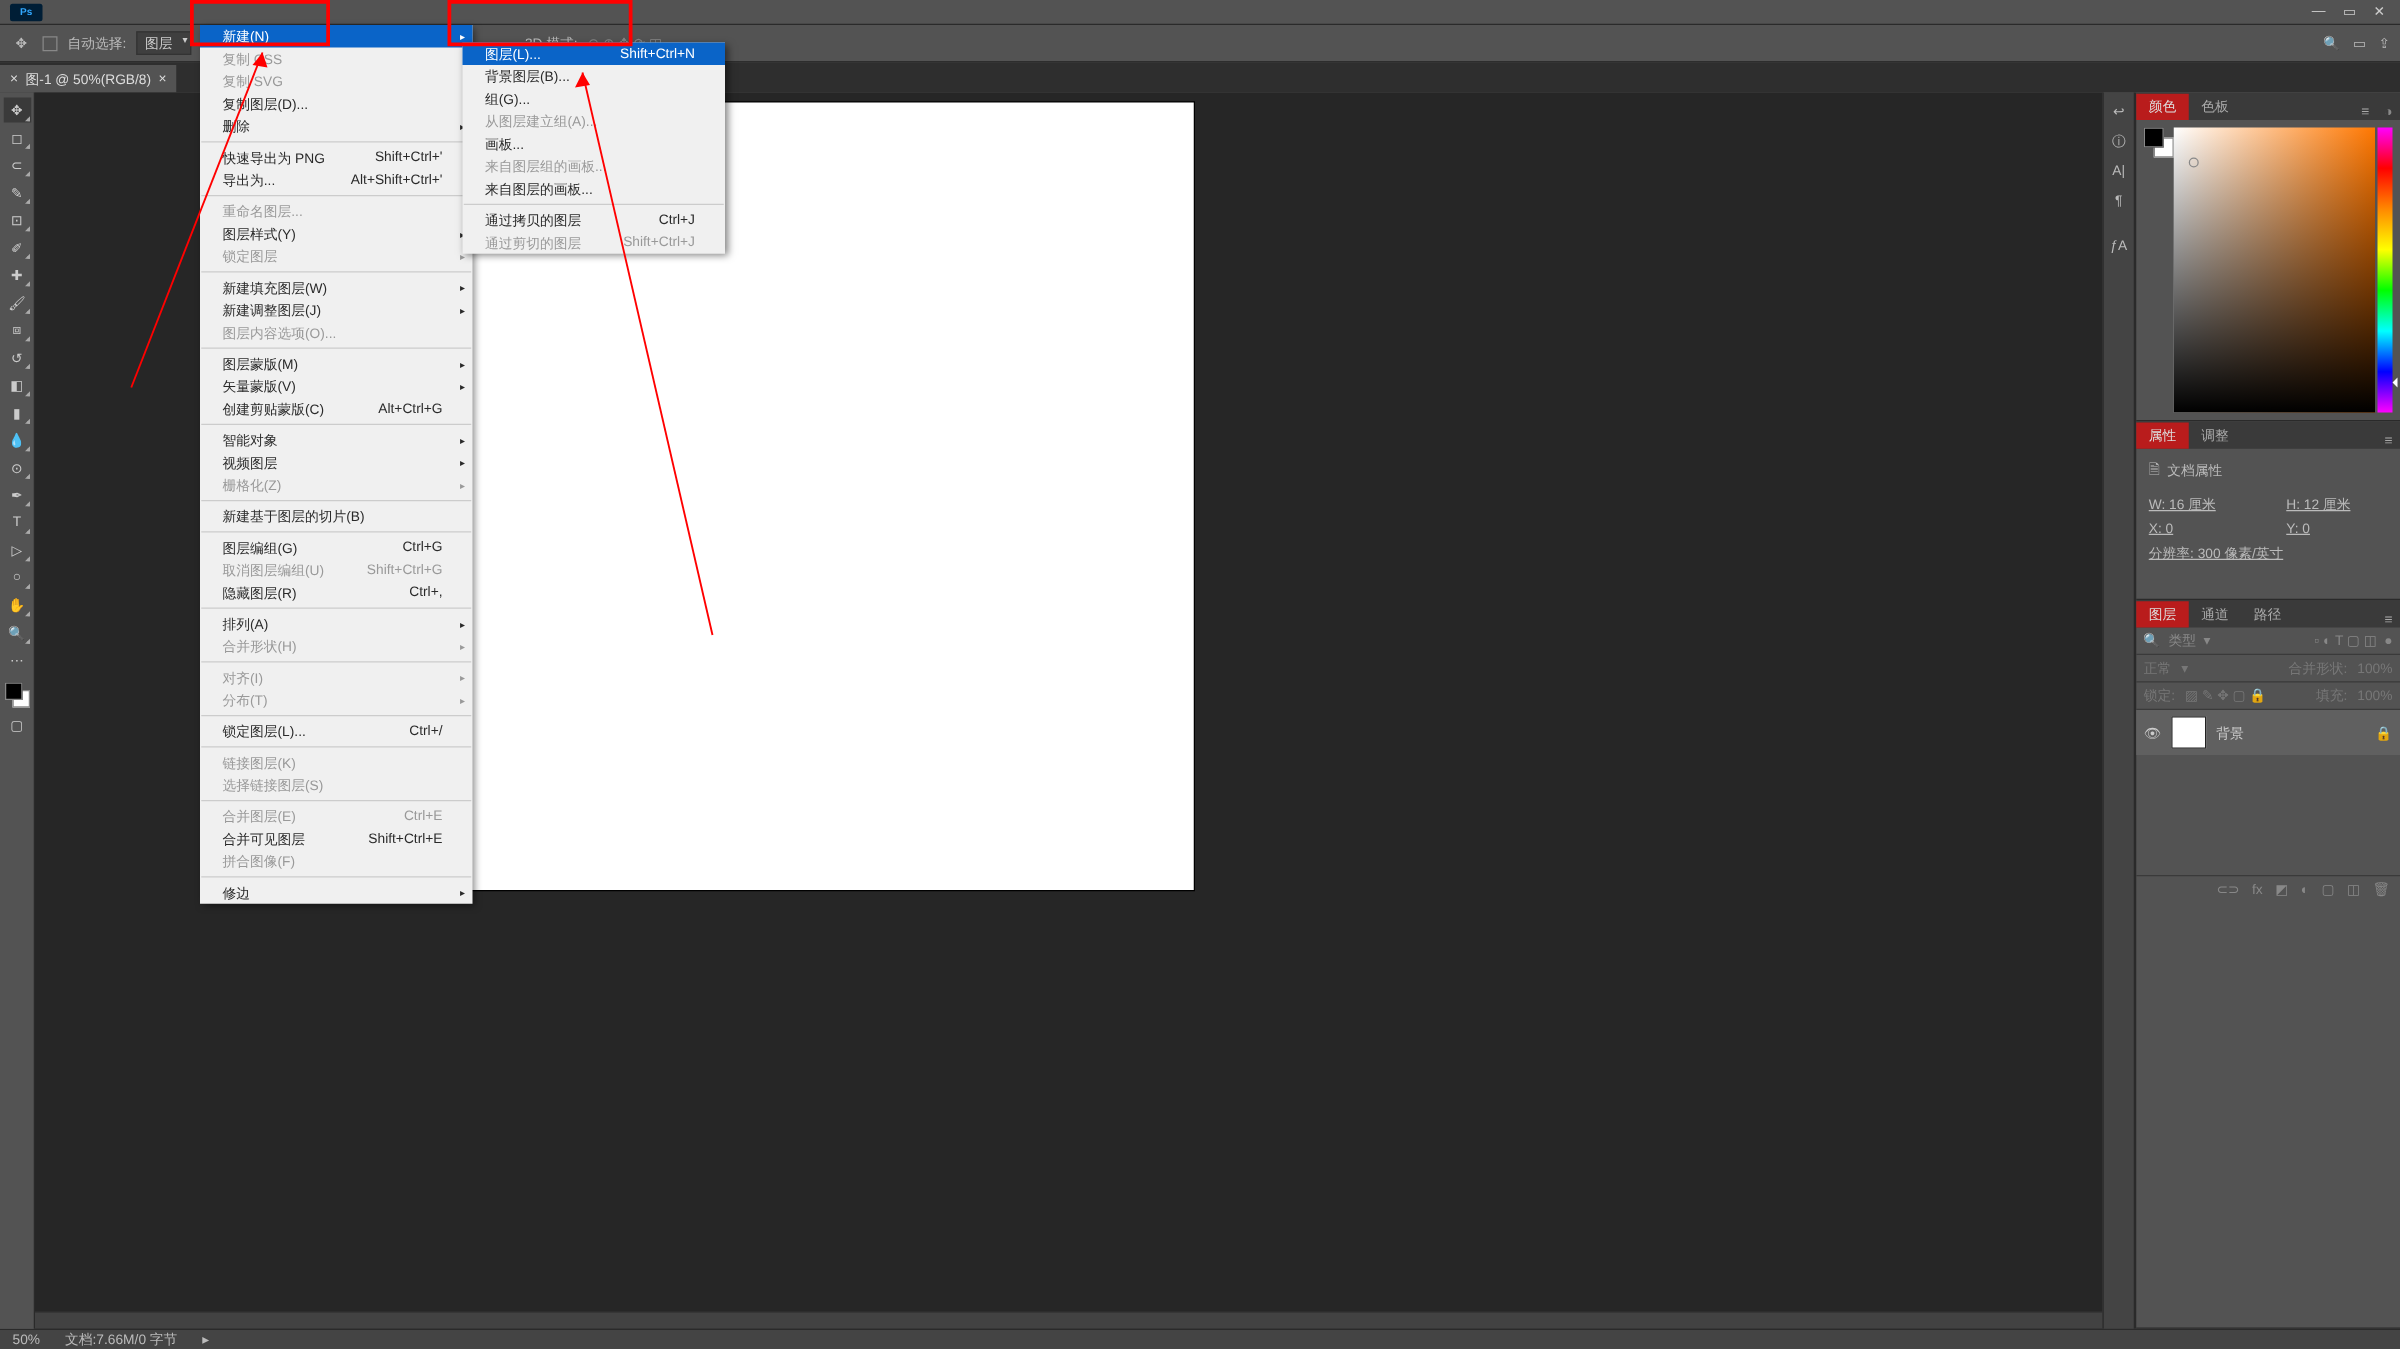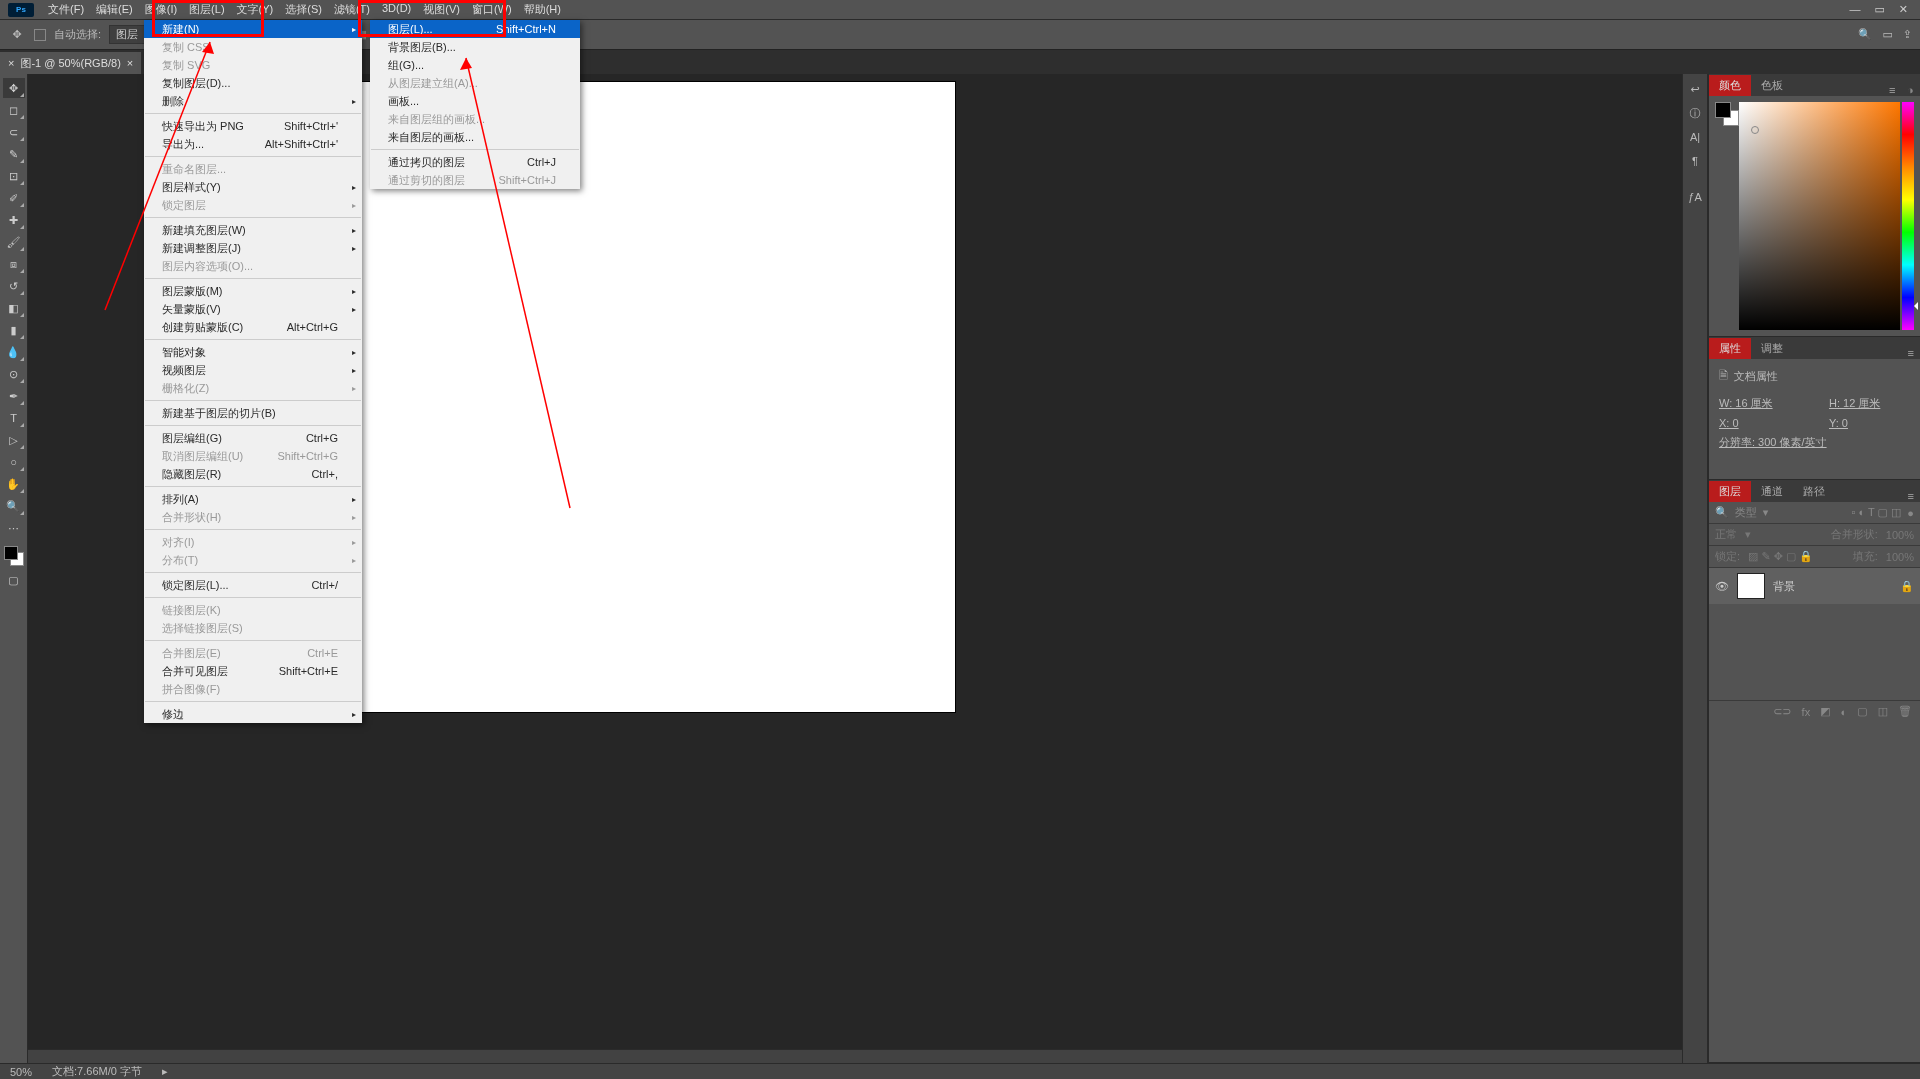--- a/index.html
+++ b/index.html
@@ -56,48 +56,35 @@
 .layer-footer { margin-top:auto; height:22px; display:flex; align-items:center; justify-content:flex-end; gap:10px; padding:0 8px; color:#888;border-top:1px solid #3a3a3a;}
 .status { position:absolute; bottom:0; left:0; right:0; height:16px; background:#444; display:flex; align-items:center; padding:0 10px; gap:20px; color:#bbb; font-size:10.5px;border-top:1px solid #2a2a2a;}
 
 .dropdown { position:absolute; background:#f0f0f0; color:#2a2a2a; box-shadow:2px 2px 6px rgba(0,0,0,.5); z-index:100; }
 .dd-item { height:18px; display:flex; align-items:center; padding:0 24px 0 18px; position:relative; white-space:nowrap; cursor:default; }
 .dd-item.dis { color:#999; }
 .dd-item.hi { background:#0a64c8; color:#fff; }
 .dd-item .sc { margin-left:auto; padding-left:30px; }
 .dd-item.sub::after { content:'▸'; position:absolute; right:6px; font-size:8px;}
 .dd-sep { height:1px; background:#ccc; margin:3px 1px; }
-.dd1 { left:144px; top:20px; width:218px; }
-.dd2 { left:370px; top:20px; width:210px; }
+.dd1 { left:160px; top:20px; width:218px; }
+.dd2 { left:370px; top:34px; width:210px; }
 
 .redbox { position:absolute; border:3px solid #f00; z-index:200; pointer-events:none; }
 .rb1 { left:152px; top:0; width:112px; height:37px; }
 .rb2 { left:358px; top:0; width:148px; height:37px; }
 .arrow { position:absolute; z-index:199; pointer-events:none; }
 .arrow line { stroke:#f00; stroke-width:1.5; }
 .arrow polygon { fill:#f00; }
 </style>
 </head>
 <body>
 
 <div class="menubar">
   <div class="logo">Ps</div>
-  <div id="menubar-items" style="display: flex;">
-      <div class="menu-item">文件(F)</div>
-      <div class="menu-item">编辑(E)</div>
-      <div class="menu-item">图像(I)</div>
-      <div class="menu-item">图层(L)</div>
-      <div class="menu-item">文字(Y)</div>
-      <div class="menu-item">选择(S)</div>
-      <div class="menu-item">滤镜(T)</div>
-      <div class="menu-item">3D(D)</div>
-      <div class="menu-item">视图(V)</div>
-      <div class="menu-item">窗口(W)</div>
-      <div class="menu-item">帮助(H)</div>
-    </div>
   <div class="window-controls">
     <span>—</span>
     <span>▭</span>
     <span>✕</span>
   </div>
 </div>
 
 <div class="optbar">
   <div class="opt-icon">✥</div>
   <div class="opt-check"></div>

